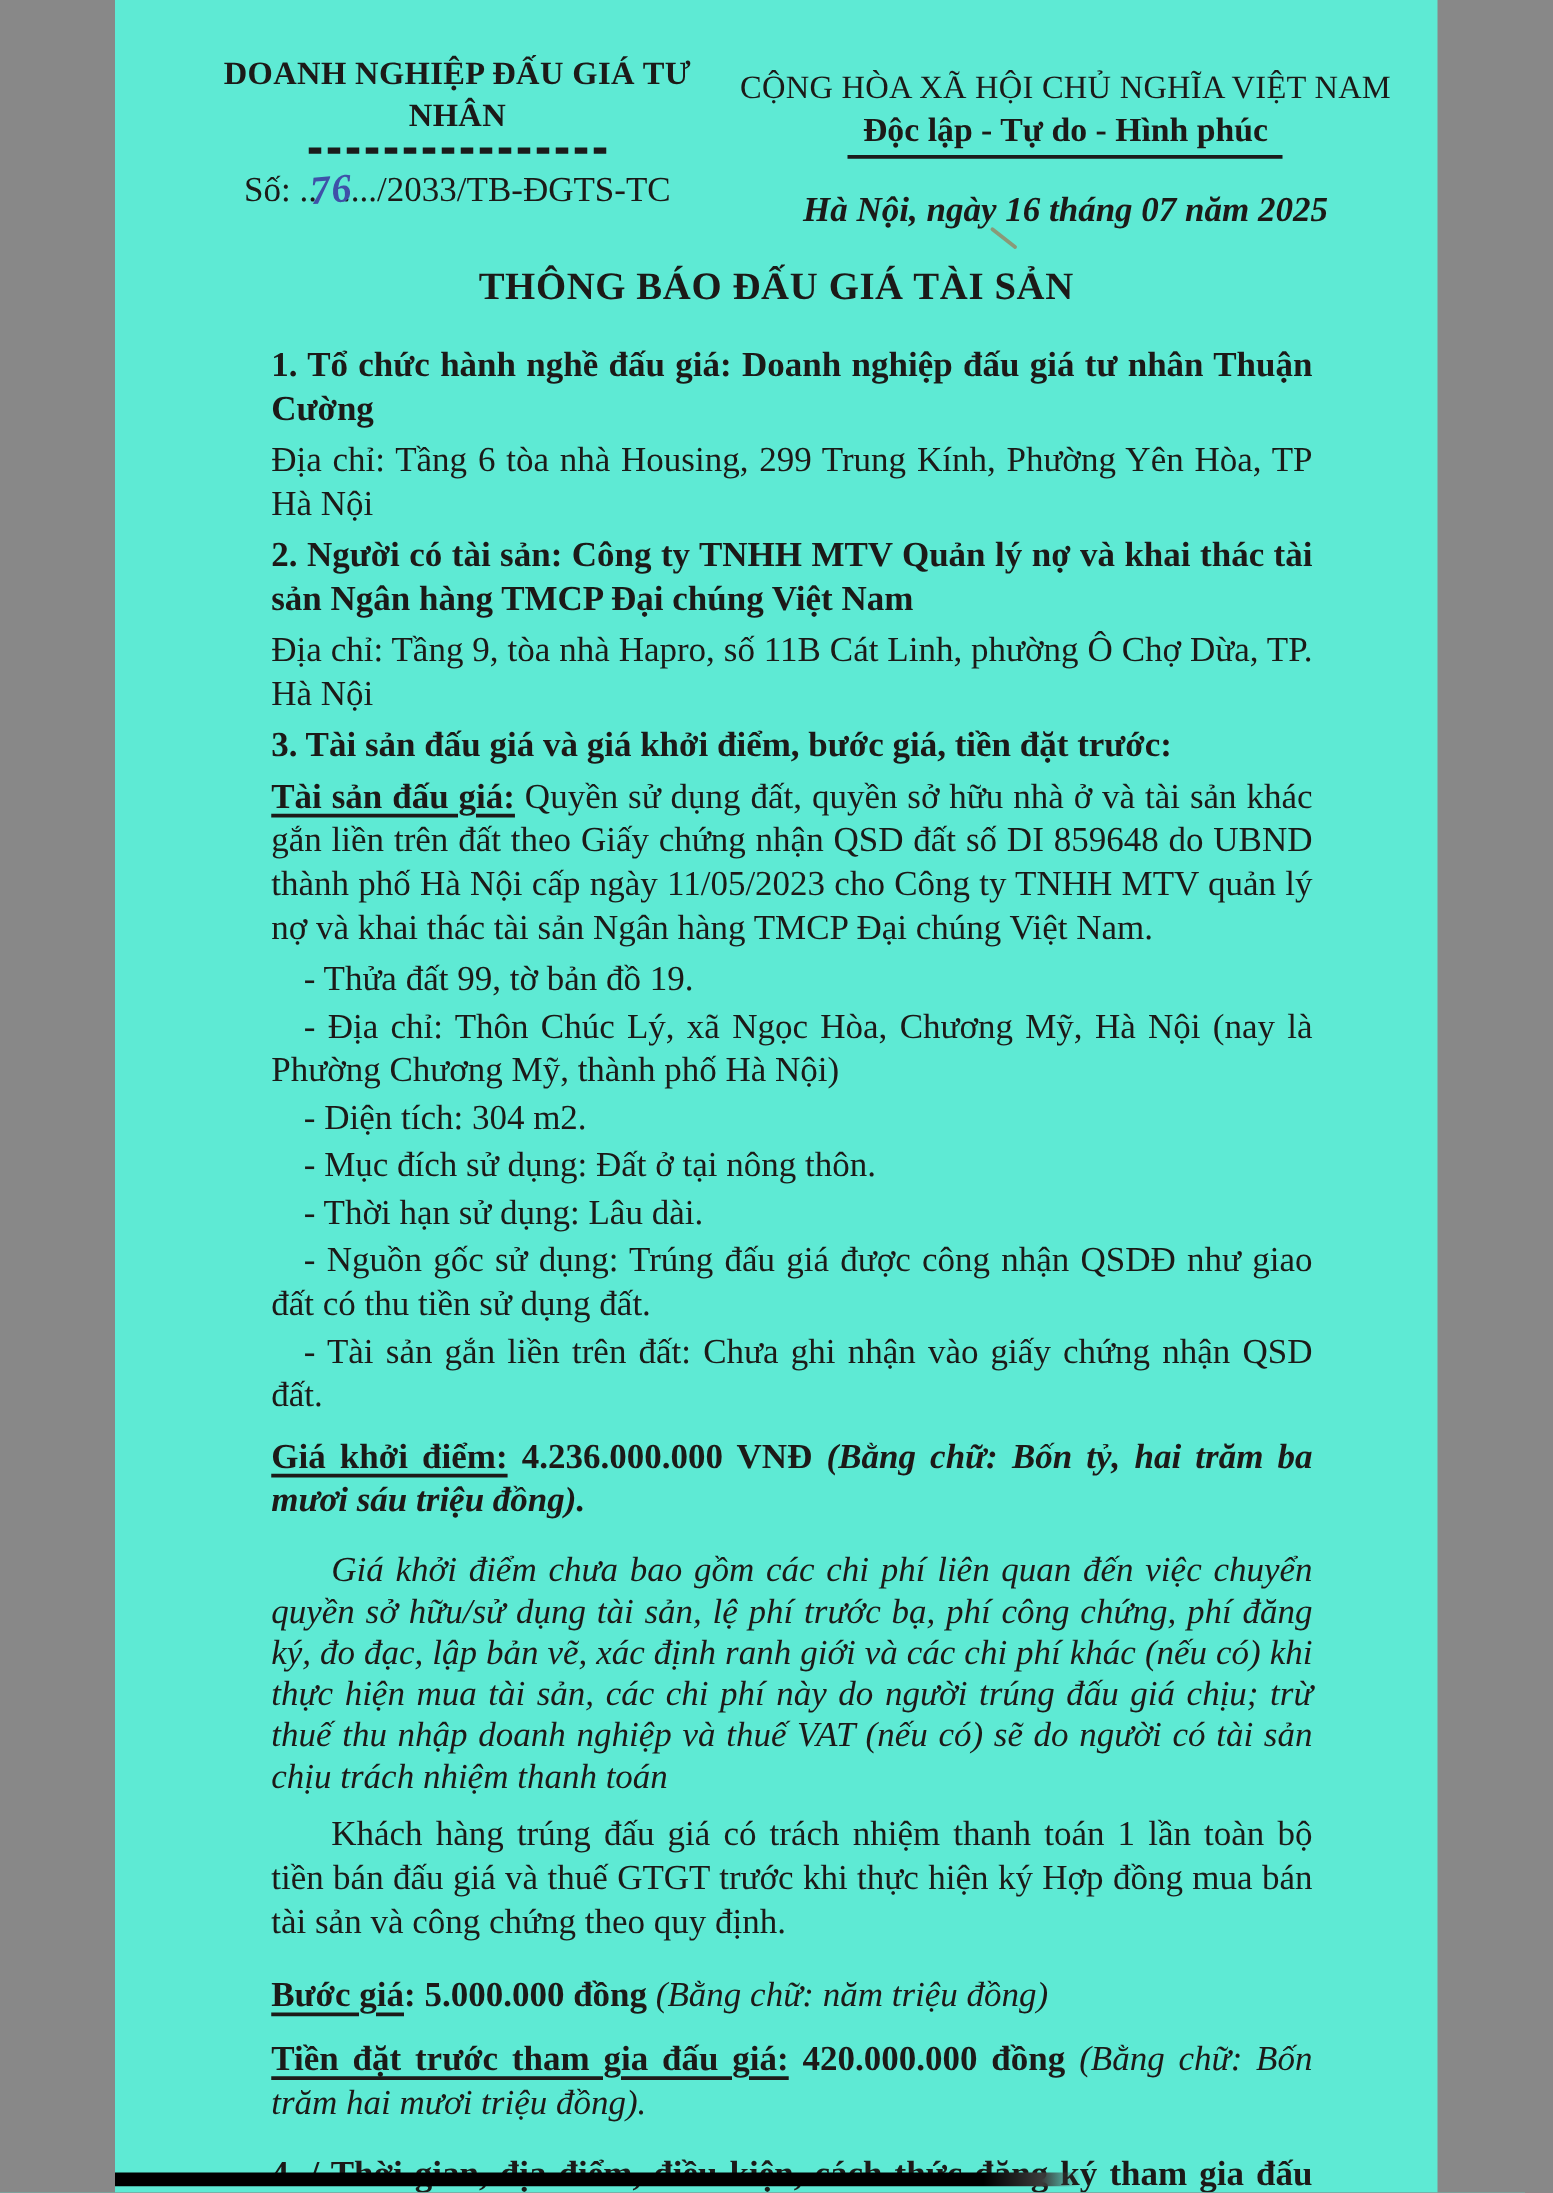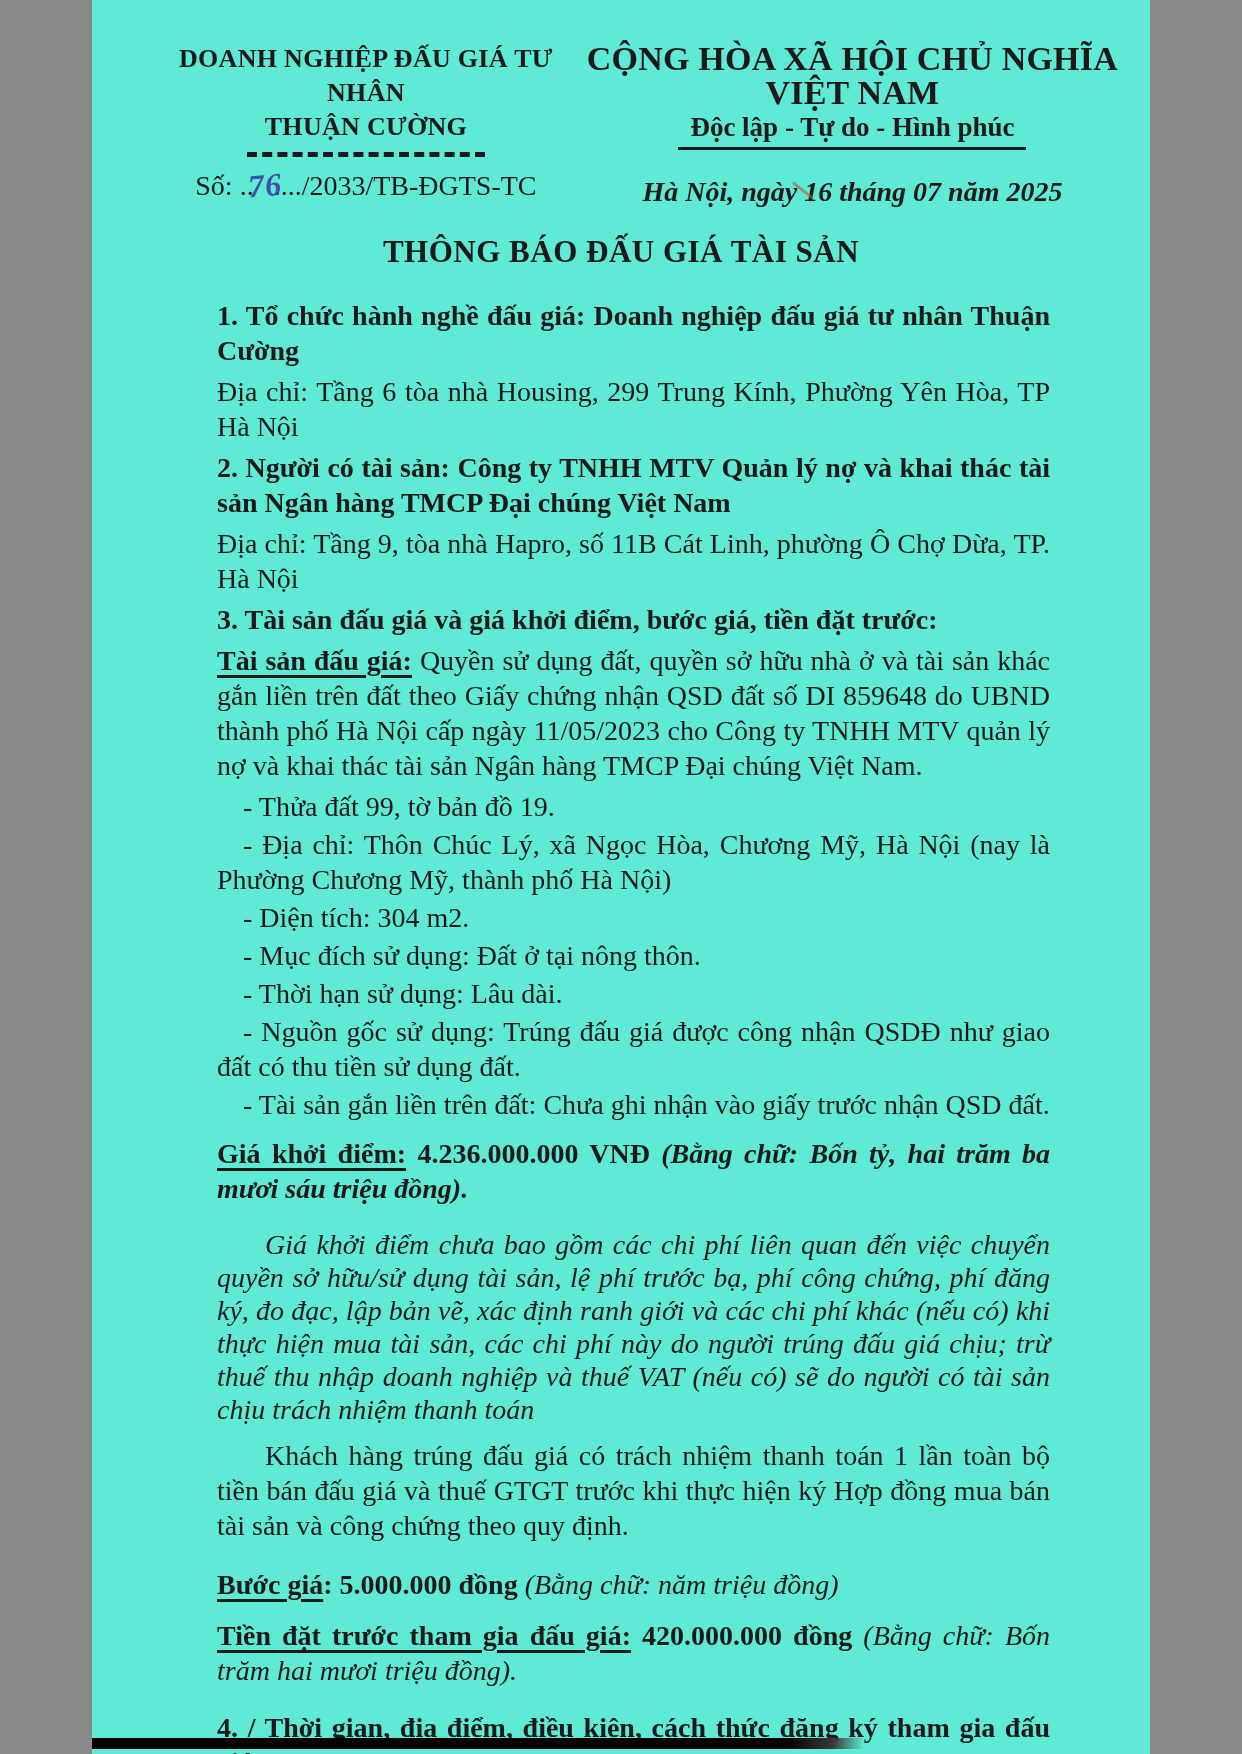--- a/index.html
+++ b/index.html
@@ -19,21 +19,21 @@
   .h-org{font-weight:bold;font-size:26px;line-height:34px;letter-spacing:.3px;}
   .dash-sep{width:238px;margin:8px auto 2px;height:0;border-bottom:5px dashed #1b1b1b;}
   .doc-no{font-size:28px;margin-top:9px;white-space:nowrap;}
   .handwritten{
     display:inline-block;
     font-size:32px;font-weight:bold;font-style:italic;
     margin:0 -8px 0 -6px;
     transform:rotate(-5deg) translateY(1px);
     letter-spacing:1px;
   }
-  .h-national1{font-weight:bold;font-size:34px;line-height:34px;letter-spacing:.2px;}
+  .h-national1{font-weight:normal;font-size:26px;line-height:34px;letter-spacing:.2px;margin-top:11px;}
   .h-national2{font-weight:bold;font-size:27px;margin-top:2px;}
   .h-national2 .underlined{display:inline-block;padding:0 12px 4px;border-bottom:3px solid #1b1b1b;}
   .dateline{font-weight:bold;font-style:italic;font-size:28px;margin-top:26px;}
   
   .title{
     text-align:center;font-weight:bold;font-size:31px;
     margin-top:26px;letter-spacing:.5px;
   }
   
   .body{
@@ -64,21 +64,20 @@
   }
 </style>
 </head>
 <body>
 
 <div class="page">
 
   <div class="header">
     <div class="h-left">
       <div class="h-org">DOANH NGHIỆP ĐẤU GIÁ TƯ NHÂN</div>
-      <div class="h-org">THUẬN CƯỜNG</div>
       <div class="dash-sep"></div>
       <div class="doc-no"><span>Số: ..</span><span class="handwritten" style="color:#3f51a8">76</span><span>..../2033/TB-ĐGTS-TC</span></div>
     </div>
     <div class="h-right">
       <div class="h-national1">CỘNG HÒA XÃ HỘI CHỦ NGHĨA VIỆT NAM</div>
       <div class="h-national2"><span class="underlined">Độc lập - Tự do - Hình phúc</span></div>
       <div class="dateline">Hà Nội, ngày 16 tháng 07 năm 2025</div>
     </div>
   </div>
 
@@ -97,21 +96,21 @@
 
     <p><span class="b u">Tài sản đấu giá:</span>
 <span>Quyền sử dụng đất, quyền sở hữu nhà ở và tài sản khác gắn liền trên đất theo Giấy chứng nhận QSD đất số DI 859648 do UBND thành phố Hà Nội cấp ngày 11/05/2023 cho Công ty TNHH MTV quản lý nợ và khai thác tài sản Ngân hàng TMCP Đại chúng Việt Nam.</span></p>
 
     <p class="bullet">- Thửa đất 99, tờ bản đồ 19.</p>
     <p class="bullet">- Địa chỉ: Thôn Chúc Lý, xã Ngọc Hòa, Chương Mỹ, Hà Nội (nay là Phường Chương Mỹ, thành phố Hà Nội)</p>
     <p class="bullet">- Diện tích: 304 m2.</p>
     <p class="bullet">- Mục đích sử dụng: Đất ở tại nông thôn.</p>
     <p class="bullet">- Thời hạn sử dụng: Lâu dài.</p>
     <p class="bullet">- Nguồn gốc sử dụng: Trúng đấu giá được công nhận QSDĐ như giao đất có thu tiền sử dụng đất.</p>
-    <p class="bullet">- Tài sản gắn liền trên đất: Chưa ghi nhận vào giấy trước nhận QSD đất.</p>
+    <p class="bullet">- Tài sản gắn liền trên đất: Chưa ghi nhận vào giấy chứng nhận QSD đất.</p>
 
     <p class="price-line"><span class="b u">Giá khởi điểm:</span>
 <span class="b">4.236.000.000 VNĐ</span>
 <span class="bit">(Bằng chữ: Bốn tỷ, hai trăm ba mươi sáu triệu đồng).</span></p>
 
     <p class="note">Giá khởi điểm chưa bao gồm các chi phí liên quan đến việc chuyển quyền sở hữu/sử dụng tài sản, lệ phí trước bạ, phí công chứng, phí đăng ký, đo đạc, lập bản vẽ, xác định ranh giới và các chi phí khác (nếu có) khi thực hiện mua tài sản, các chi phí này do người trúng đấu giá chịu; trừ thuế thu nhập doanh nghiệp và thuế VAT (nếu có) sẽ do người có tài sản chịu trách nhiệm thanh toán</p>
 
     <p class="pay">Khách hàng trúng đấu giá có trách nhiệm thanh toán 1 lần toàn bộ tiền bán đấu giá và thuế GTGT trước khi thực hiện ký Hợp đồng mua bán tài sản và công chứng theo quy định.</p>
 
     <p class="step-line"><span class="b u">Bước giá</span><span class="b">: 5.000.000 đồng</span>

